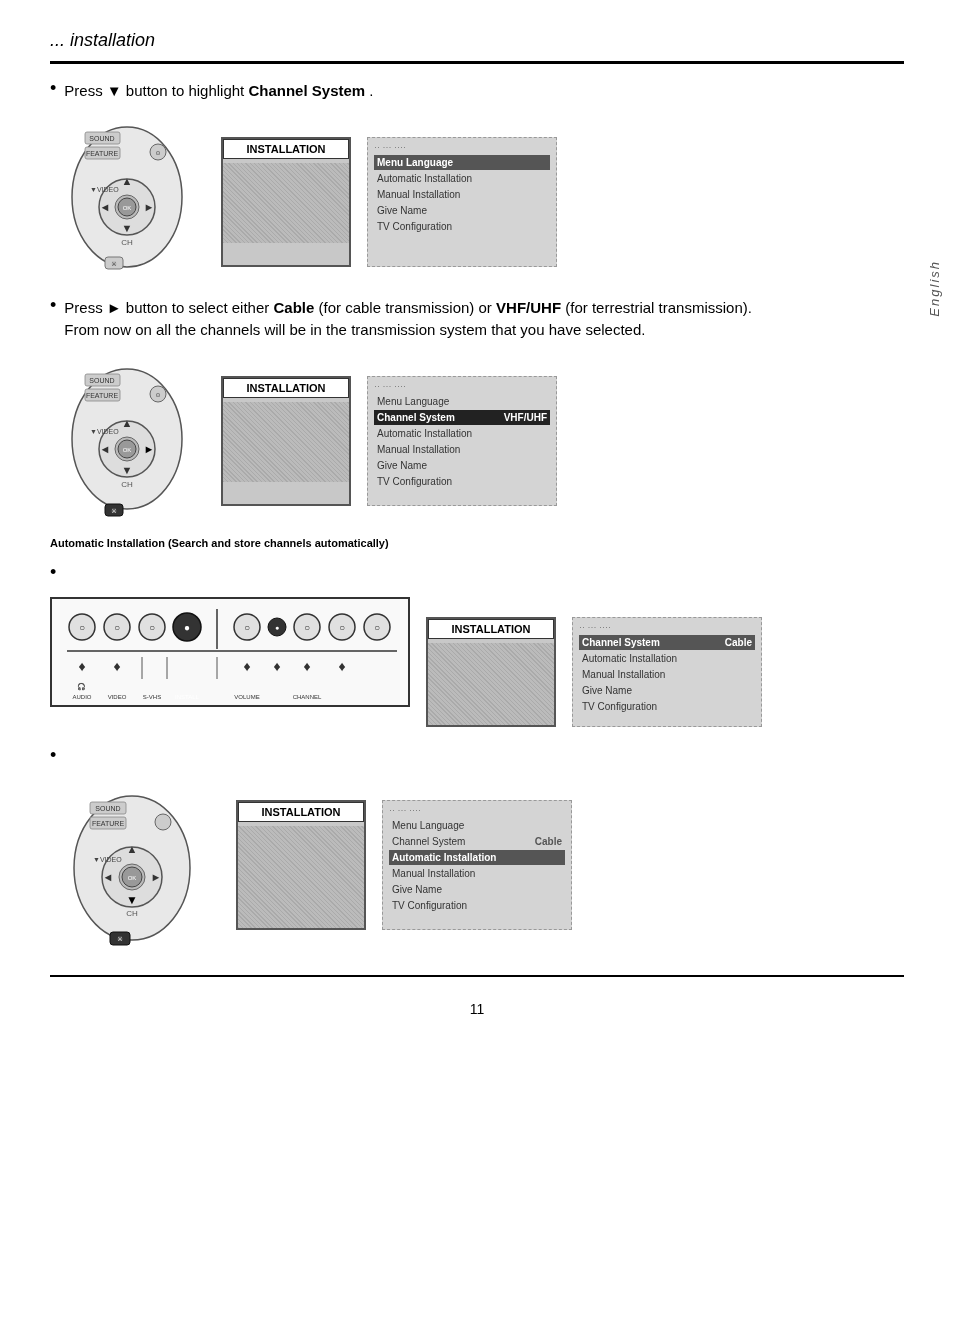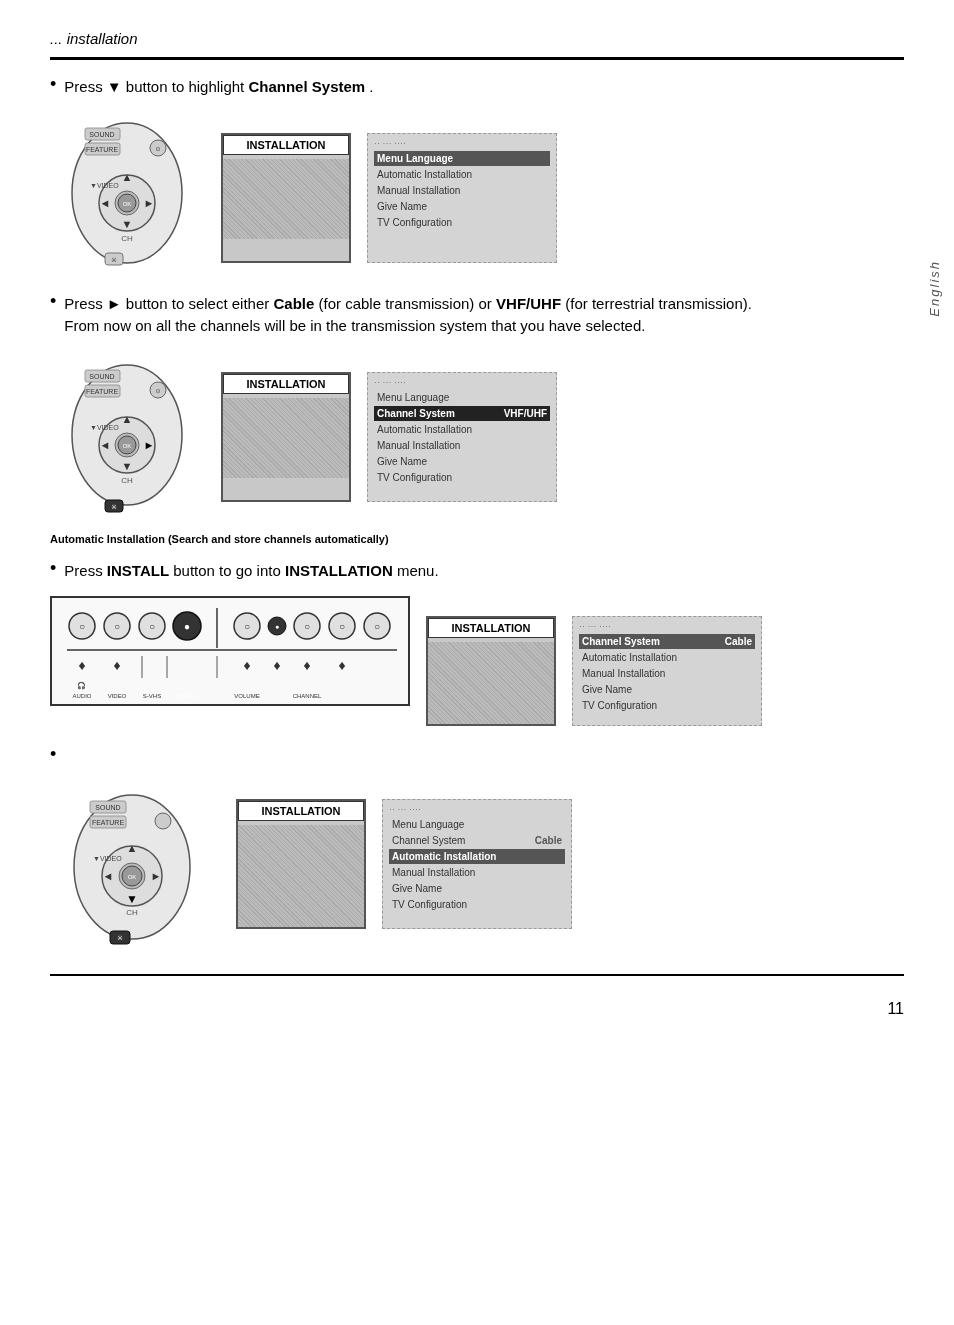--- a/index.html
+++ b/index.html
@@ -21,21 +21,21 @@
       background: #fff;
     }
 
     .bottom-border {
       border-top: 2px solid #000;
       margin-top: 20px;
     }
 
     .installation-label {
       font-style: italic;
-      font-size: 15px;
+      font-size: 18px;
       margin-bottom: 10px;
       color: #000;
     }
 
     .section-divider {
       border-top: 3px solid #000;
       margin: 8px 0 16px 0;
     }
 
     .bullet-point {
@@ -155,23 +155,23 @@
       writing-mode: vertical-rl;
       text-orientation: mixed;
       transform: rotate(180deg);
       font-size: 13px;
       color: #555;
       font-style: italic;
       letter-spacing: 2px;
     }
 
     .page-number-row {
-      text-align: right;
+      text-align: center;
       margin-top: 24px;
-      font-size: 16px;
+      font-size: 14px;
     }
 
     
     .remote-illus {
       width: 155px;
       height: 160px;
       position: relative;
       flex-shrink: 0;
     }
   </style>
@@ -294,23 +294,20 @@
       <div class="menu-option">Manual Installation</div>
       <div class="menu-option">Give Name</div>
       <div class="menu-option">TV Configuration</div>
     </div>
   </div>
 
   <div class="section-heading">Automatic Installation (Search and store channels automatically)</div>
 
   <div class="bullet-point">
     <span class="bullet-dot">•</span>
-    <span class="bullet-text">
-      Press <strong>INSTALL</strong> button to go into <strong>INSTALLATION</strong> menu.
-    </span>
   </div>
 
   <div class="illustration-row">
 
     <div class="remote-buttons-box">
       <svg width="360" height="110" viewBox="0 0 360 110" xmlns="http://www.w3.org/2000/svg">
 
         <circle cx="30" cy="28" r="13" fill="#e0e0e0" stroke="#333" stroke-width="1.5"></circle>
         <text x="30" y="32" font-size="10" text-anchor="middle" fill="#333">○</text>
         <circle cx="65" cy="28" r="13" fill="#e0e0e0" stroke="#333" stroke-width="1.5"></circle>

